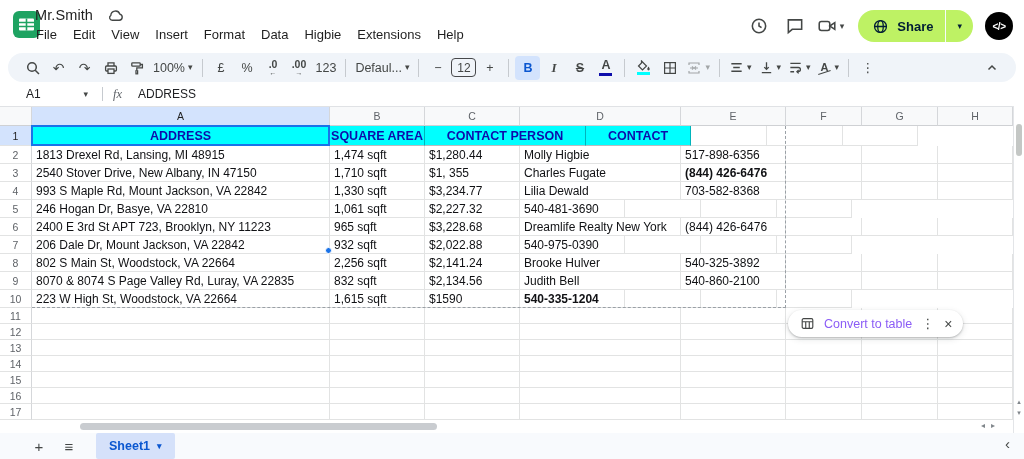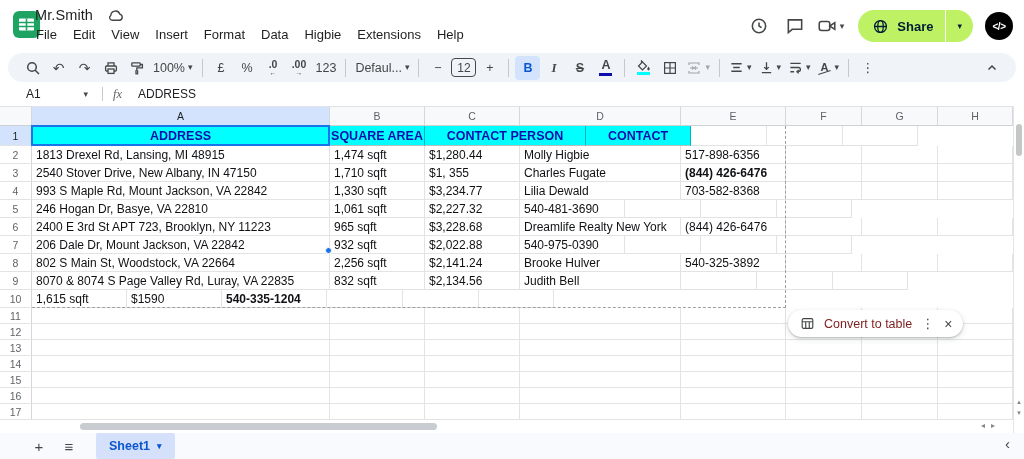--- a/index.html
+++ b/index.html
@@ -83,21 +83,21 @@
   .dashed-range { position:absolute; left:32px; top:20px; width:754px; height:182px; pointer-events:none;
                   border-right:1px dashed #9aa0a6; border-bottom:1px dashed #9aa0a6; }
   .sel-box { position:absolute; left:31px; top:19px; width:299px; height:21px; border:2px solid #1a73e8; pointer-events:none; }
   .fill-handle { position:absolute; left:325px; top:141px; width:7px; height:7px; border-radius:50%;
                  background:#1a73e8; border:1px solid #fff; }
 
   
   .chip { position:absolute; left:788px; top:204px; height:27px; background:#fff; border-radius:14px;
           box-shadow:0 1px 2px rgba(60,64,67,.3), 0 2px 6px rgba(60,64,67,.15);
           display:flex; align-items:center; gap:9px; padding:0 11px 0 12px; }
-  .chip-label { font-size:12.5px; color:#7f1d1d; }
+  .chip-label { font-size:12.5px; color:#8b5cf6; }
   .chip-more { font-size:13px; color:#444746; }
   .chip-close { font-size:14px; color:#444746; margin-left:1px; }
 
   
   .vscroll { position:absolute; top:106px; left:1013px; width:11px; height:327px; background:#fff; border-left:1px solid #e3e5e8; }
   .vthumb { position:absolute; left:2px; top:18px; width:6px; height:32px; border-radius:3px; background:#c4c7c5; }
   .varrows { position:absolute; bottom:16px; left:0; width:100%; display:flex; flex-direction:column; align-items:center; gap:3px;
              font-size:7px; color:#80868b; }
   .hscroll { position:absolute; top:420px; left:32px; width:981px; height:13px; background:#fff; }
   .hthumb { position:absolute; left:48px; top:3px; width:357px; height:7px; border-radius:4px; background:#c9ccd0; }
@@ -421,26 +421,28 @@
           <div class="cell wF"></div>
           <div class="cell wG"></div>
           <div class="cell wH"></div>
         </div>
         <div class="grow drow">
           <div class="rownum">9</div>
           <div class="cell wA">8070 &amp; 8074 S Page Valley Rd, Luray, VA 22835</div>
           <div class="cell wB">832 sqft</div>
           <div class="cell wC">$2,134.56</div>
           <div class="cell wD">Judith Bell</div>
+          <div class="cell wE">540-860-2100</div>
           <div class="cell wF"></div>
           <div class="cell wG"></div>
           <div class="cell wH"></div>
         </div>
         <div class="grow drow">
           <div class="rownum">10</div>
+          <div class="cell wA">223 W High St, Woodstock, VA 22664</div>
           <div class="cell wB">1,615 sqft</div>
           <div class="cell wC">$1590</div>
           <div class="cell wE bold">540-335-1204</div>
           <div class="cell wF"></div>
           <div class="cell wG"></div>
           <div class="cell wH"></div>
         </div>
         <div class="grow erow">
           <div class="rownum">11</div>
           <div class="cell wA"></div>

